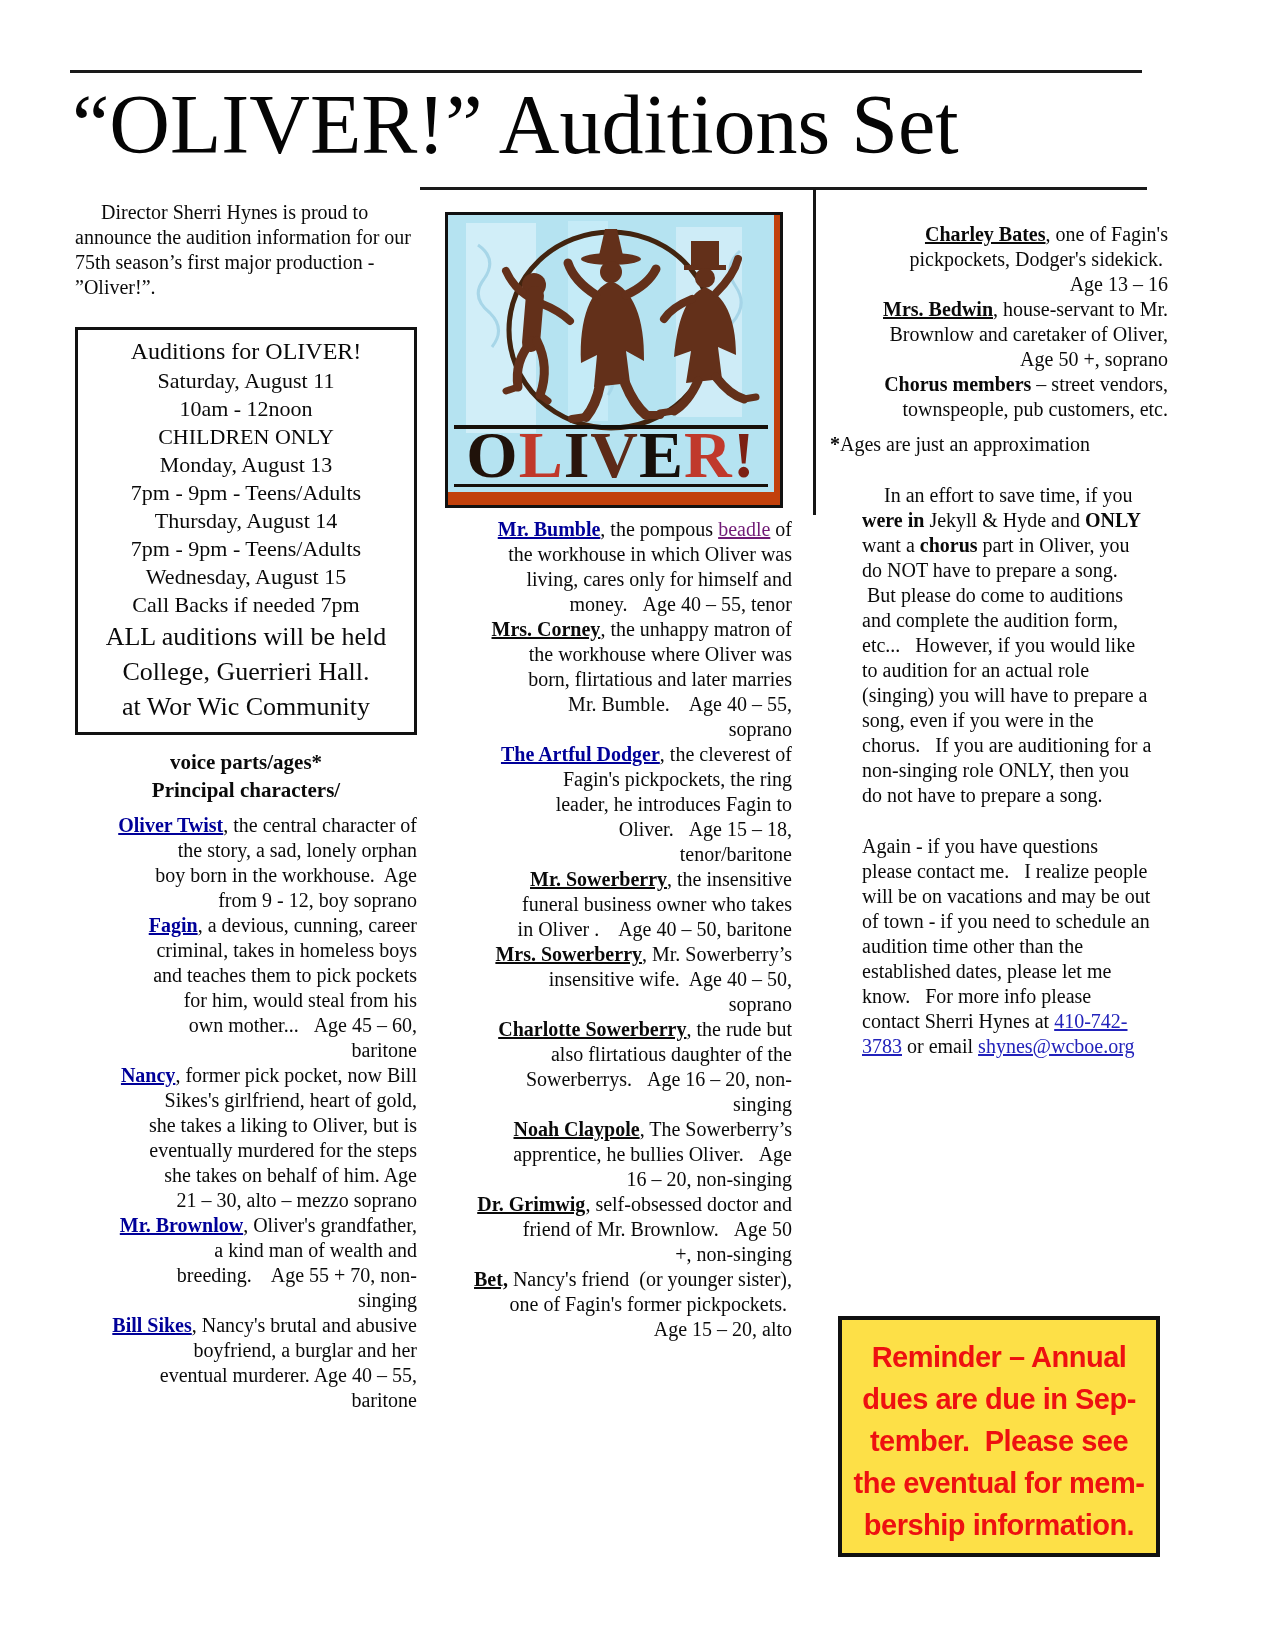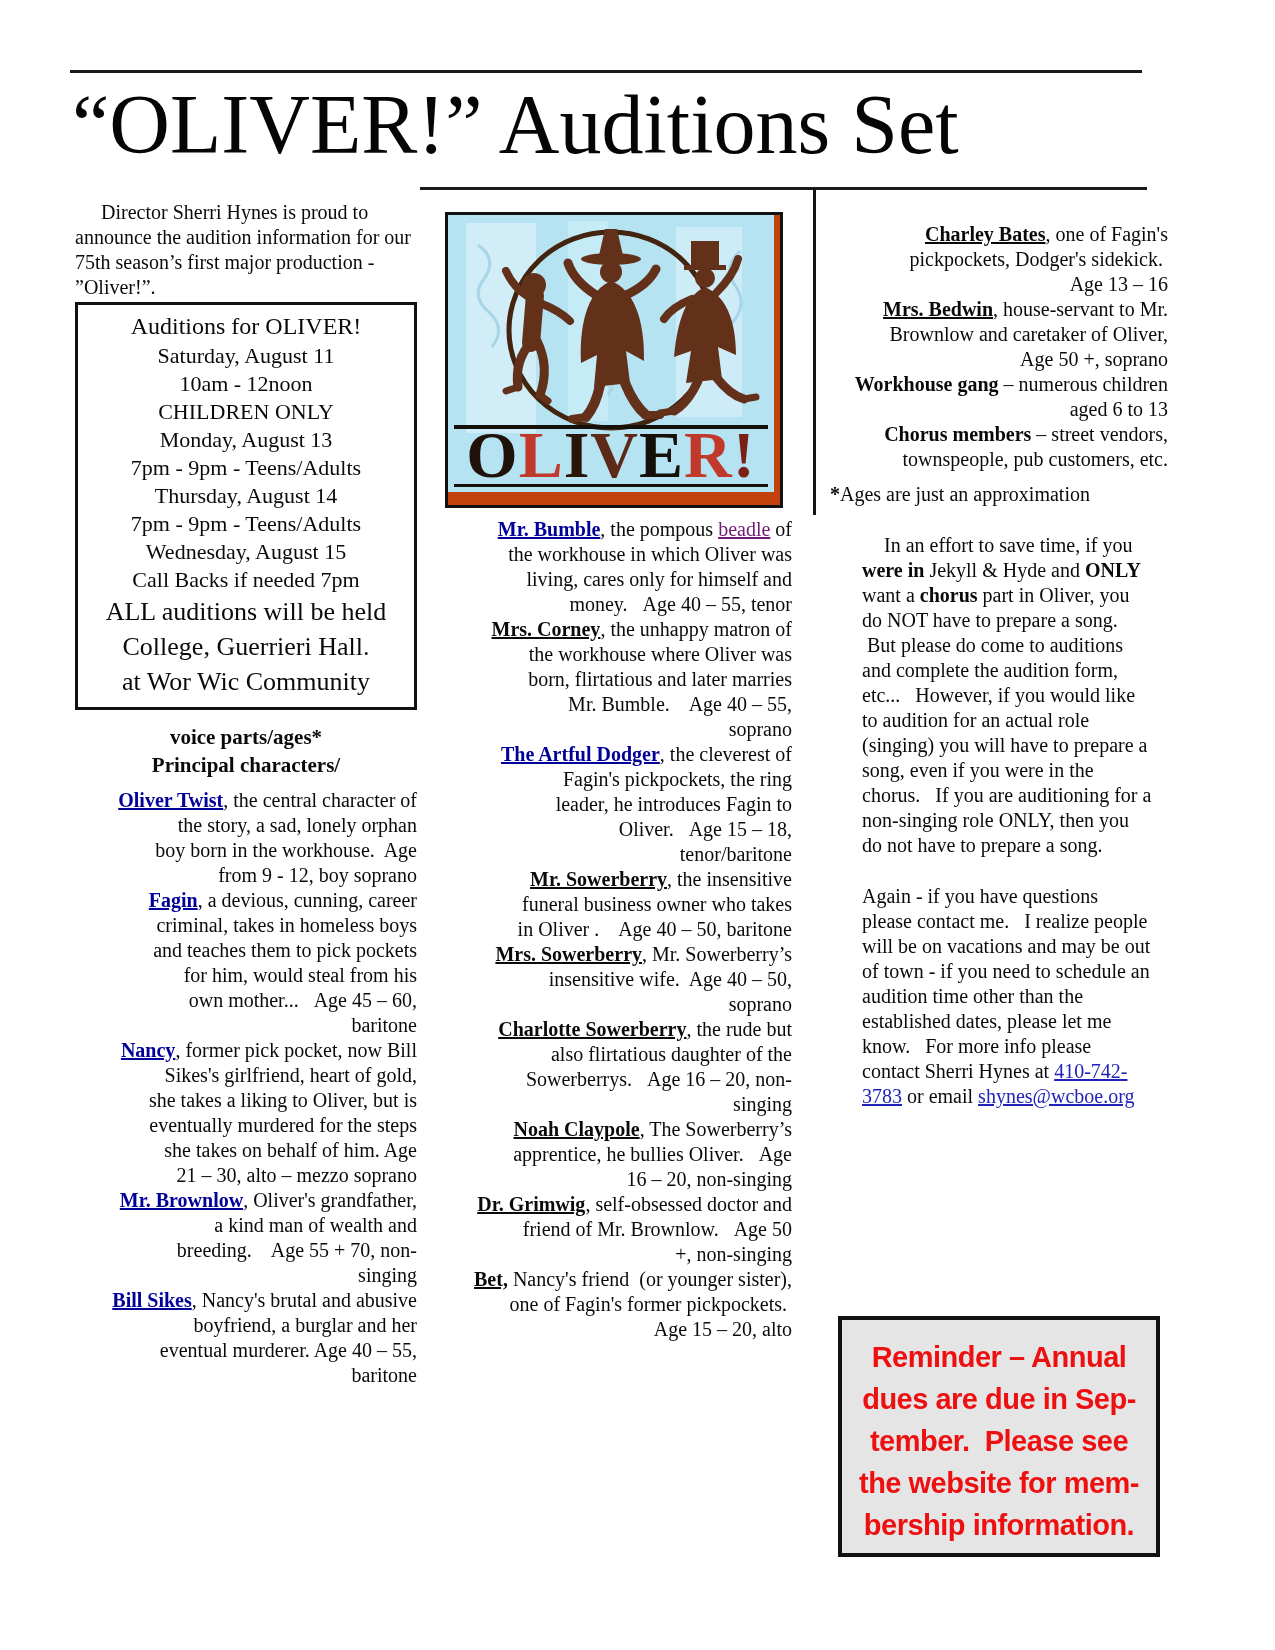--- a/index.html
+++ b/index.html
@@ -15,21 +15,21 @@
     position:absolute;left:72px;top:76px;width:1060px;margin:0;
     font-size:84px;font-weight:400;white-space:nowrap;color:#050505;
     font-family:"Liberation Serif",serif;letter-spacing:0px;
   }
   .col{position:absolute;font-size:20px;line-height:25px;}
   .col-left{left:75px;top:200px;width:342px;}
   .col-mid{left:445px;top:212px;width:347px;}
   .col-right{left:820px;top:222px;width:348px;}
   .intro{margin:0;text-indent:26px;}
   .audition-box{
-    margin-top:2px;border:3px solid #111;text-align:center;
+    margin-top:27px;border:3px solid #111;text-align:center;
     padding:6px 10px 8px;
   }
   .abox-line{font-size:22px;line-height:28px;}
   .abox-line.first{font-size:24px;line-height:31px;}
   .abox-line.big{font-size:26px;line-height:35px;}
   .char-heading{text-align:center;font-weight:bold;font-size:21px;line-height:28px;margin-top:13px;}
   .entries{margin-top:9px;}
   .entry{margin:0;text-align:right;}
   .col-left .entry{padding-left:73px;text-indent:-36px;}
   .col-mid .entry{padding-left:60px;text-indent:-35px;}
@@ -43,21 +43,21 @@
   .footnote .b{font-weight:bold;}
   .b{font-weight:bold;}
   .para{margin:26px 0 0 42px;width:290px;}
   .para.indent{text-indent:22px;}
   .poster{width:332px;border:3px solid #111;font-size:0;background:#c2410c;}
   .reminder{
     position:absolute;left:838px;top:1316px;width:322px;height:241px;
     box-sizing:border-box;border:4px solid #111;text-align:center;
     padding-top:16px;font-family:"Liberation Sans",sans-serif;font-weight:bold;
     font-size:29px;line-height:42px;color:#ee1010;letter-spacing:-0.5px;
-    background:#e5e5e5;
+    background:#fde047;
   }
 </style>
 </head>
 <body>
 
 <div class="rule rule-top"></div>
 <h1 class="page-title">“OLIVER!” Auditions Set</h1>
 <div class="rule rule-under"></div>
 <div class="vline"></div>
 
@@ -156,30 +156,29 @@
     <p class="entry"><span class="cname">Noah Claypole</span><span>, The Sowerberry’s apprentice, he bullies Oliver.&nbsp; &nbsp;Age 16 – 20, non-singing</span></p>
     <p class="entry"><span class="cname">Dr. Grimwig</span><span>, self-obsessed doctor and friend of Mr. Brownlow.&nbsp; &nbsp;Age 50 +, non-singing</span></p>
     <p class="entry"><span class="cname">Bet,</span><span> Nancy's friend&nbsp; (or younger sister), one of Fagin's former pickpockets.&nbsp; &nbsp;Age 15 – 20, alto</span></p>
   </div>
 </div>
 
 <div class="col col-right">
   <div class="entries" style="margin-top:0;">
     <p class="entry"><span class="cname">Charley Bates</span><span>, one of Fagin's pickpockets, Dodger's sidekick.&nbsp; &nbsp;Age 13 – 16</span></p>
     <p class="entry"><span class="cname">Mrs. Bedwin</span><span>, house-servant to Mr. Brownlow and caretaker of Oliver, Age 50 +, soprano</span></p>
-    <p class="entry"><span class="cname plain">Workhouse gang</span><span> – numerous children aged 6 to 13</span></p>
     <p class="entry"><span class="cname plain">Chorus members</span><span> – street vendors, townspeople, pub customers, etc.</span></p>
   </div>
 
   <p class="footnote"><span class="b">*</span><span>Ages are just an approximation</span></p>
 
   <p class="para indent"><span>In an effort to save time, if you </span><span class="b">were in </span><span>Jekyll &amp; Hyde and </span><span class="b">ONLY</span><span> want a </span><span class="b">chorus</span><span> part in Oliver, you do NOT have to prepare a song.&nbsp; &nbsp;But please do come to auditions and complete the audition form, etc...&nbsp; &nbsp;However, if you would like to audition for an actual role (singing) you will have to prepare a song, even if you were in the chorus.&nbsp; &nbsp;If you are auditioning for a non-singing role ONLY, then you do not have to prepare a song.</span></p>
 
   <p class="para"><span>Again - if you have questions please contact me.&nbsp; &nbsp;I realize people will be on vacations and may be out of town - if you need to schedule an audition time other than the established dates, please let me know.&nbsp; &nbsp;For more info please contact Sherri Hynes at </span><a class="contact-link">410-742-3783</a><span> or email </span><a class="contact-link">shynes@wcboe.org</a></p>
 </div>
 
 <div class="reminder">
   <div>Reminder – Annual</div>
   <div>dues are due in Sep-</div>
   <div>tember.&nbsp; Please see</div>
-  <div>the website for mem-</div>
+  <div>the eventual for mem-</div>
   <div>bership information.</div>
 </div>
 
 </body></html>

